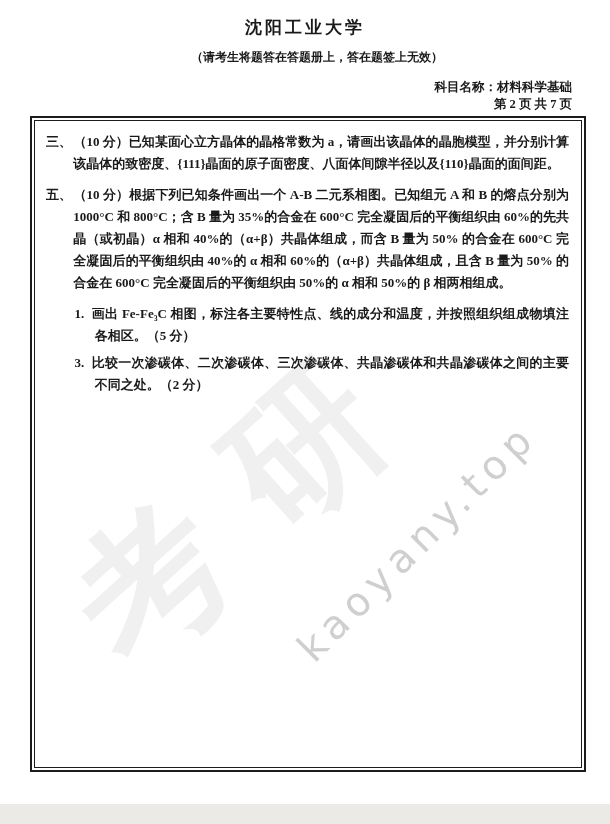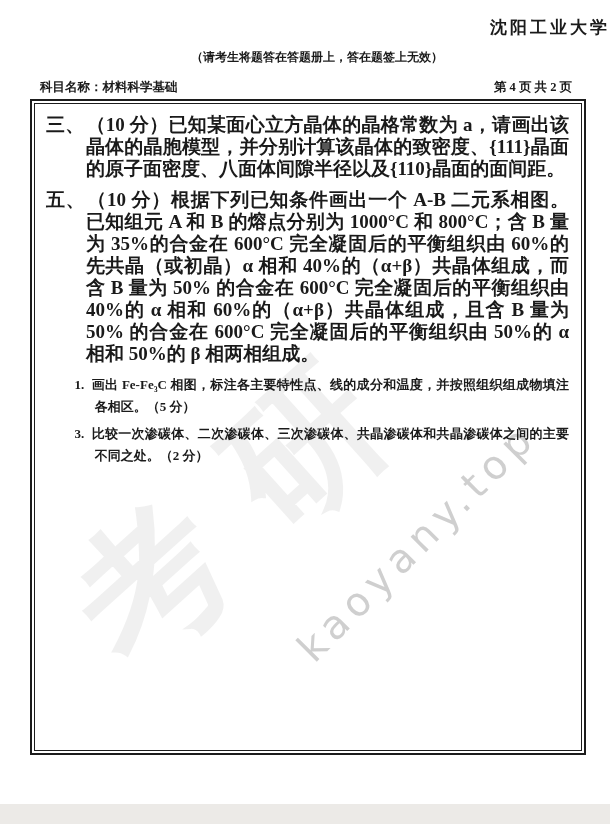--- a/index.html
+++ b/index.html
@@ -26,54 +26,54 @@
     transform: rotate(-45deg); transform-origin: 0 0;
     font-size: 40px; letter-spacing: 7px; white-space: nowrap;
     color: rgba(130,130,130,0.38);
     font-family: "DejaVu Sans", sans-serif;
     z-index: 0; pointer-events: none;
   }
 
   .content { position: relative; z-index: 1; }
 
   .university {
-    text-align: right; font-size: 17px; font-weight: bold;
+    text-align: center; font-size: 17px; font-weight: bold;
     letter-spacing: 3px; padding-top: 16px;
   }
   .exam-title {
     text-align: center; font-size: 21px; font-weight: bold;
     letter-spacing: 1px; margin-top: 15px;
   }
   .note {
     text-align: center; font-size: 12px; font-weight: bold;
     margin-top: 10px;
     margin-left: 24px;
   }
   .meta-row {
     display: flex; justify-content: space-between; align-items: flex-end;
     margin: 13px 26px 3px 30px; padding: 0 12px 0 10px;
-    font-size: 12.5px; font-weight: bold;
+    font-size: 12.5px; font-weight: bold; flex-direction: column;
   }
 
   .q-box {
     margin: 0 24px 0 30px;
     border: 2px solid #1c1c1c;
     padding: 2px;
     height: 648px;
   }
   .q-box-inner {
     border: 1px solid #1c1c1c;
     height: 100%;
     padding: 10px 12px 0 11px;
     box-sizing: border-box;
     overflow: hidden;
   }
 
   .question {
-    font-size: 19px; line-height: 22px; font-weight: 600;
+    font-size: 13px; line-height: 22px; font-weight: 600;
     text-align: justify;
     padding-left: 2.1em; text-indent: -2.1em;
     margin: 0 0 9px 0;
   }
   .q-no { margin-right: 0.1em; }
   .sub-item {
     font-size: 13px; line-height: 22px; font-weight: 600;
     text-align: justify;
     margin: 0 0 5px 2.2em;
     padding-left: 1.55em; text-indent: -1.55em;
@@ -92,21 +92,21 @@
 
   <div class="wm-cjk">考研</div>
   <div class="wm-latin">kaoyany.top</div>
 
   <div class="content">
     <div class="university">沈阳工业大学</div>
     <div class="note">（请考生将题答在答题册上，答在题签上无效）</div>
 
     <div class="meta-row">
       <span>科目名称：材料科学基础</span>
-      <span>第 4 页 共 2 页</span>
+      <span>第 2 页 共 7 页</span>
     </div>
 
     <div class="q-box">
       <div class="q-box-inner" id="questions">
           <div class="question"><span class="q-no">三、</span><span>（10 分）已知某面心立方晶体的晶格常数为 a，请画出该晶体的晶胞模型，并分别计算该晶体的致密度、{111}晶面的原子面密度、八面体间隙半径以及{110}晶面的面间距。</span></div>
           <div class="question"><span class="q-no">五、</span><span>（10 分）根据下列已知条件画出一个 A-B 二元系相图。已知组元 A 和 B 的熔点分别为 1000°C 和 800°C；含 B 量为 35%的合金在 600°C 完全凝固后的平衡组织由 60%的先共晶（或初晶）α 相和 40%的（α+β）共晶体组成，而含 B 量为 50% 的合金在 600°C 完全凝固后的平衡组织由 40%的 α 相和 60%的（α+β）共晶体组成，且含 B 量为 50% 的合金在 600°C 完全凝固后的平衡组织由 50%的 α 相和 50%的 β 相两相组成。</span></div>
           <div class="sub-item"><span class="item-no">1.</span><span>画出 Fe-Fe₃C 相图，标注各主要特性点、线的成分和温度，并按照组织组成物填注各相区。（5 分）</span></div>
           <div class="sub-item"><span class="item-no">3.</span><span>比较一次渗碳体、二次渗碳体、三次渗碳体、共晶渗碳体和共晶渗碳体之间的主要不同之处。（2 分）</span></div>
         </div>
     </div>

